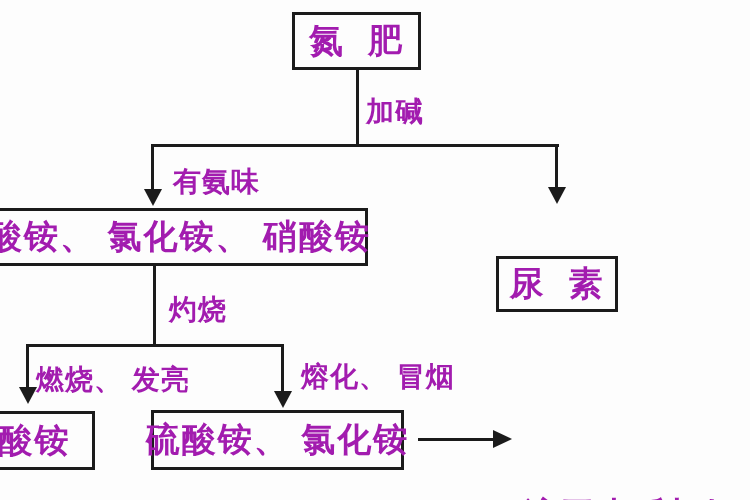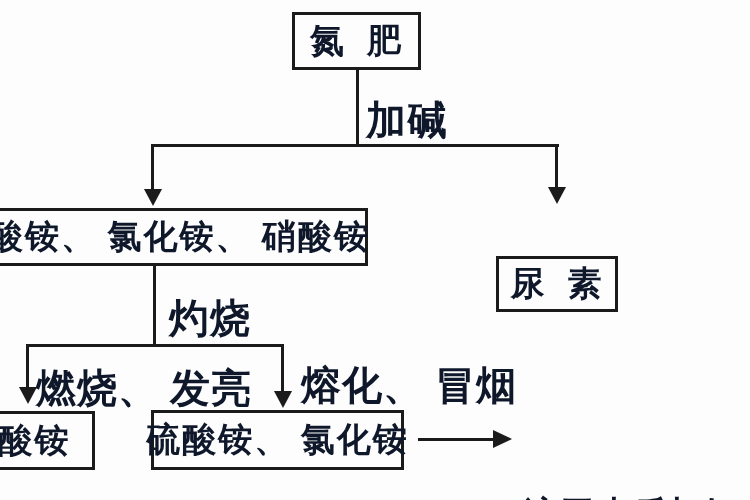--- a/index.html
+++ b/index.html
@@ -2,39 +2,39 @@
 <html><head>
 <meta charset="utf-8">
 <style>
   html, body { margin: 0; padding: 0; }
   #canvas {
     position: relative;
     width: 750px;
     height: 500px;
     background: #fdfdfd;
     overflow: hidden;
-    font-family: Liberation Serif, serif;
-    color: #0f172a;
+    font-family: Liberation Sans, sans-serif;
+    color: #a21caf;
   }
   .box {
     position: absolute;
     box-sizing: border-box;
     border: 3px solid #1b1b1b;
     background: #fdfdfd;
     display: flex;
     align-items: center;
     justify-content: center;
     font-size: 34px;
     font-weight: bold;
     white-space: pre;
     letter-spacing: 2px;
   }
   .lbl {
     position: absolute;
-    font-size: 40px;
+    font-size: 28px;
     font-weight: bold;
     white-space: pre;
     letter-spacing: 1px;
   }
   .line { position: absolute; background: #1b1b1b; }
   .arrow-down {
     position: absolute;
     width: 0; height: 0;
     border-left: 9px solid transparent;
     border-right: 9px solid transparent;
@@ -63,20 +63,21 @@
 
   <div class="box" style="left:292px; top:12px; width:129px; height:58px;">氮  肥</div>
 
   <div class="line" style="left:356px; top:68px; width:3px; height:78px;"></div>
   <div class="lbl" style="left:366px; top:93px;">加碱</div>
 
   <div class="line" style="left:151px; top:144px; width:408px; height:3px;"></div>
 
   <div class="line" style="left:151px; top:144px; width:3px; height:48px;"></div>
   <div class="arrow-down" style="left:144px; top:189px;"></div>
+  <div class="lbl" style="left:173px; top:163px;">有氨味</div>
 
   <div class="box" style="left:-45px; top:208px; width:413px; height:58px;">硫酸铵、 氯化铵、 硝酸铵</div>
 
   <div class="line" style="left:555px; top:144px; width:3px; height:46px;"></div>
   <div class="arrow-down" style="left:548px; top:187px;"></div>
 
   <div class="box" style="left:496px; top:212px; width:122px; height:56px;margin-top:44px;">尿  素</div>
 
   <div class="line" style="left:153px; top:264px; width:3px; height:82px;"></div>
   <div class="lbl" style="left:169px; top:291px;">灼烧</div>

